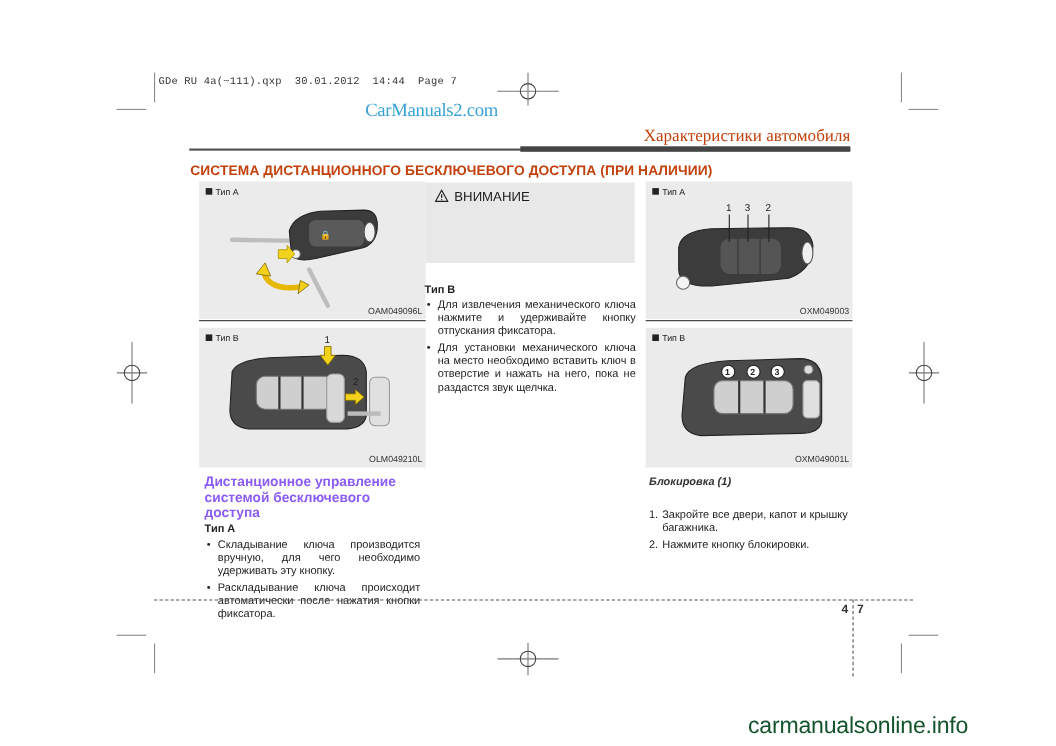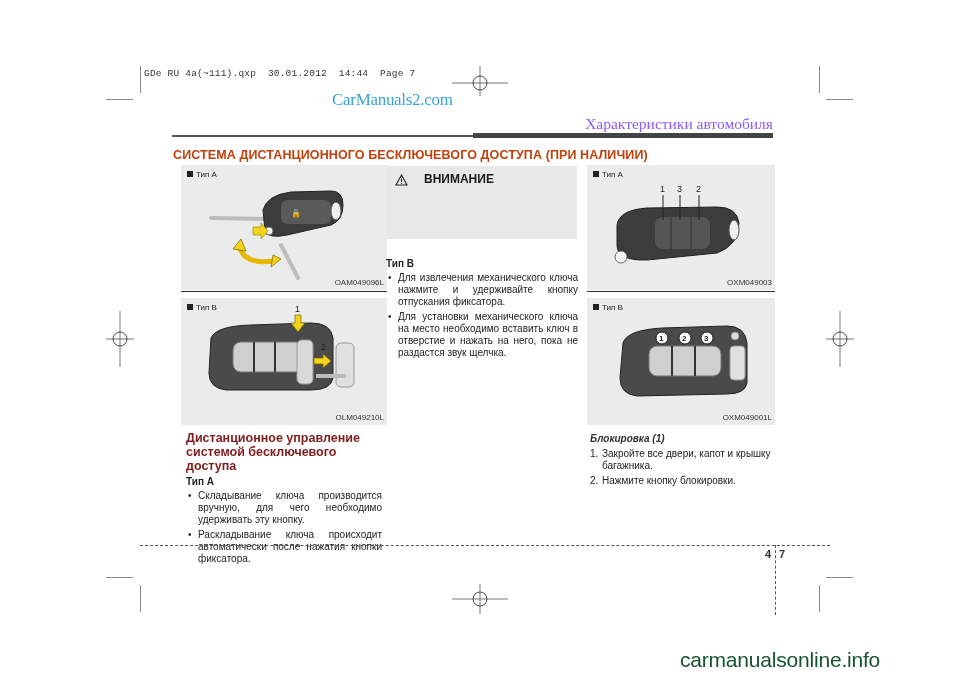--- a/index.html
+++ b/index.html
@@ -2,40 +2,40 @@
 <html><head>
 <meta charset="utf-8">
 <style>
   * { box-sizing: border-box; margin: 0; padding: 0; }
   html, body { width: 960px; height: 678px; background: #ffffff; overflow: hidden; }
   body { position: relative; font-family: "Liberation Sans", sans-serif; color: #222; }
   .abs { position: absolute; }
   .crop-line { position: absolute; background: #8a8a8a; }
   .slug { position: absolute; left: 144px; top: 68px; font-family: "Liberation Mono", monospace; font-size: 9.5px; color: #333; letter-spacing: 0.2px; white-space: pre; text-align: right; }
   .watermark-top { position: absolute; left: 332px; top: 90px; font-size: 17px; color: #3aa3d5; font-family: Liberation Serif, serif; letter-spacing: -0.3px; }
-  .section-header { position: absolute; right: 187px; top: 115px; font-family: "Liberation Serif", serif; font-size: 15.5px; color: #8b5cf6; }
+  .section-header { position: absolute; right: 187px; top: 115px; font-family: "Liberation Serif", serif; font-size: 15.5px; color: #c2410c; }
   .header-rule { position: absolute; left: 172px; top: 135px; width: 601px; height: 2px; background: #555; }
   .header-rule-thick { position: absolute; left: 473px; top: 133px; width: 300px; height: 5px; background: #444; }
   .page-title { position: absolute; left: 173px; top: 148px; font-size: 12.5px; font-weight: bold; color: #c2410c; letter-spacing: 0.1px; }
   .figure { position: absolute; background: #ebebeb; }
   .fig-label { position: absolute; left: 6px; top: 5px; font-size: 8px; color: #222; }
   .fig-label .sq { display: inline-block; width: 6px; height: 6px; background: #222; margin-right: 3px; vertical-align: 0px; }
   .fig-code { position: absolute; right: 3px; bottom: 3px; font-size: 8px; color: #333; }
   .fig-bottom-rule { position: absolute; left: 0; right: 0; bottom: -2px; height: 1px; background: #333; }
   .col-text { position: absolute; font-size: 10px; line-height: 12px; color: #222; }
-  .h2 { font-size: 12.5px; font-weight: bold; line-height: 14px; color: #7f1d1d; }
+  .h2 { font-size: 12.5px; font-weight: bold; line-height: 14px; color: #8b5cf6; }
   .h3 { font-size: 10px; font-weight: bold; margin-top: 3px; margin-bottom: 2px; }
   .bullet { position: relative; padding-left: 12px; margin-bottom: 3px; text-align: justify; text-align-last: left; }
   .bullet::before { content: "•"; position: absolute; left: 2px; top: 0; }
   .numbered { position: relative; padding-left: 12px; margin-bottom: 3px; }
   .numbered .num { position: absolute; left: 0; top: 0; }
   .warning { position: absolute; left: 387px; top: 166px; width: 190px; height: 73px; background: #e8e8e8; padding: 6px 8px; }
-  .warning-title { font-size: 12px; font-weight: bold; color: #1a1a1a; display: flex; align-items: flex-end; gap: 16px; }
+  .warning-title { font-size: 12px; font-weight: normal; color: #1a1a1a; display: flex; align-items: flex-start; gap: 5px; }
   .warning-body { font-size: 9.5px; font-weight: bold; font-style: italic; line-height: 11px; margin-top: 2px; text-align: justify; text-align-last: justify; }
-  .italic-h { font-style: italic; font-weight: bold; font-size: 10px; color: #333; margin-bottom: 3px; }
+  .italic-h { font-style: italic; font-weight: bold; font-size: 10px; color: #333; margin-bottom: 18px; }
   .dotted-h { position: absolute; left: 140px; top: 545px; width: 690px; border-top: 1px dashed #555; }
   .dotted-v { position: absolute; left: 775px; top: 545px; height: 70px; border-left: 1px dashed #555; }
   .page-num { position: absolute; top: 548px; font-size: 11px; font-weight: bold; color: #333; }
   .watermark-bottom { position: absolute; left: 680px; top: 648px; font-size: 21px; color: #14532d; letter-spacing: -0.2px; }
   svg { display: block; }
 </style>
 </head>
 <body>
 
 <div>

